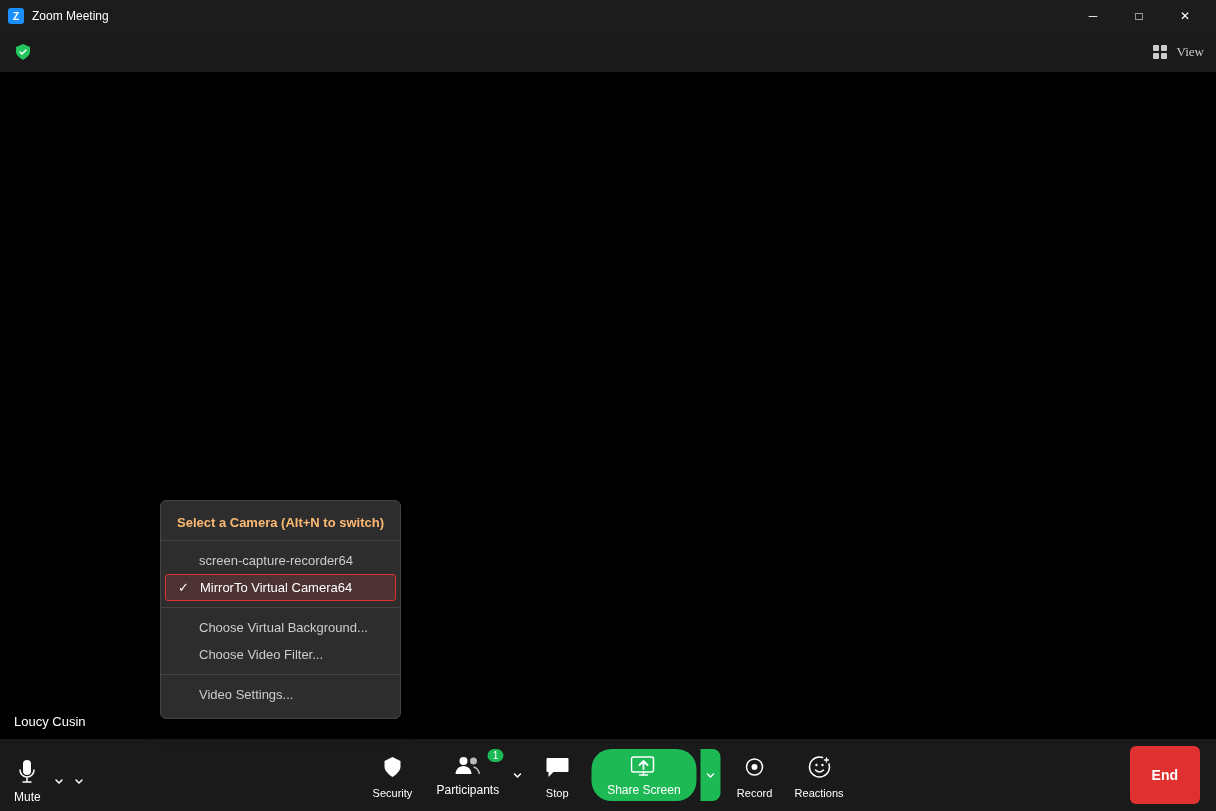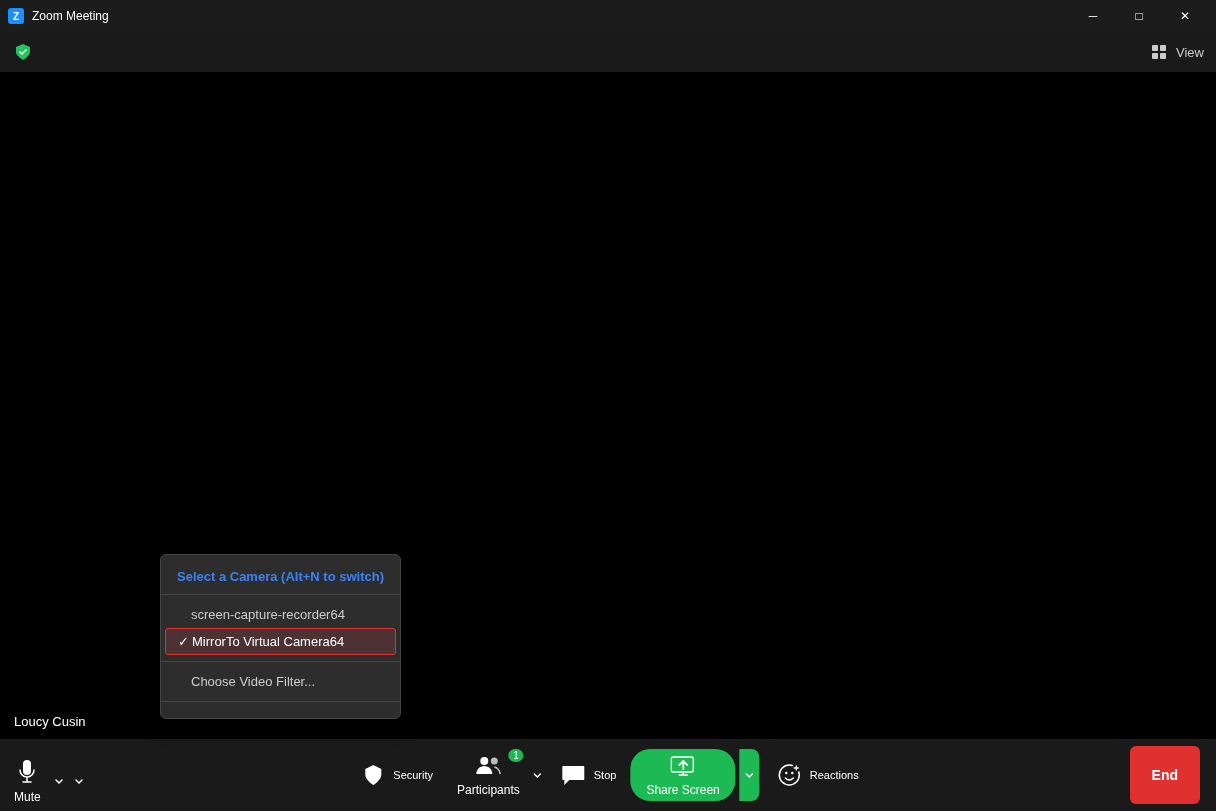--- a/index.html
+++ b/index.html
@@ -47,20 +47,21 @@
 
     
     .topbar {
       width: 100%;
       height: 40px;
       background: #1a1a1a;
       display: flex;
       align-items: center;
       justify-content: space-between;
       padding: 0 12px;
+      font-family: Liberation Serif, serif;
     }
     .topbar-left {
       display: flex;
       align-items: center;
       gap: 8px;
     }
     .shield-badge {
       width: 22px;
       height: 22px;
       display: flex;
@@ -103,35 +104,35 @@
       left: 160px;
       background: #2d2d2d;
       border: 1px solid #444;
       border-radius: 6px;
       padding: 10px 0;
       min-width: 240px;
       z-index: 200;
       box-shadow: 0 4px 20px rgba(0,0,0,0.7);
     }
     .camera-menu-header {
-      color: #3b82f6;
+      color: #fdba74;
       font-size: 13px;
       font-weight: 600;
       padding: 4px 16px 10px 16px;
       border-bottom: 1px solid #444;
       margin-bottom: 6px;
     }
     .camera-menu-item {
       padding: 6px 16px;
       color: #ccc;
       font-size: 13px;
       cursor: pointer;
       display: flex;
       align-items: center;
-      gap: 0;
+      gap: 8px;
     }
     .camera-menu-item.selected {
       color: #fff;
       background: rgba(255, 80, 80, 0.15);
       border: 1.5px solid #e03030;
       border-radius: 3px;
       margin: 0 4px;
       padding: 5px 12px;
     }
     .camera-menu-item .check {
@@ -173,21 +174,21 @@
     }
     .toolbar-right {
       display: flex;
       align-items: center;
       height: 100%;
       margin-left: auto;
     }
 
     .tool-btn {
       display: flex;
-      flex-direction: row;
+      flex-direction: column;
       align-items: center;
       justify-content: center;
       height: 72px;
       min-width: 60px;
       padding: 12px 10px;
       cursor: pointer;
       color: #fff;
       font-size: 12px;
       gap: 4px;
       position: relative;
@@ -349,25 +350,33 @@
 
     <div class="camera-menu-item selected">
       <span class="check">✓</span>
       <span>MirrorTo Virtual Camera64</span>
     </div>
 
     <div class="camera-menu-divider"></div>
 
     <div class="camera-menu-item">
       <span class="check">&nbsp;&nbsp;</span>
+      <span>Choose Virtual Background...</span>
+    </div>
+    <div class="camera-menu-item">
+      <span class="check">&nbsp;&nbsp;</span>
       <span>Choose Video Filter...</span>
     </div>
 
     <div class="camera-menu-divider"></div>
 
+    <div class="camera-menu-item">
+      <span class="check">&nbsp;&nbsp;</span>
+      <span>Video Settings...</span>
+    </div>
   </div>
 </div>
 
 <div class="toolbar">
 
   <div class="toolbar-left">
 
     <div class="tool-group">
       <button class="main-btn">
         <div class="icon-wrap">
@@ -445,20 +454,29 @@
         </div>
         <span class="label">Share Screen</span>
       </button>
       <button class="chevron-btn" style="background: #1db954; border-radius: 0 8px 8px 0; height:52px; margin:0 4px 0 0;">
         <svg width="10" height="10" viewBox="0 0 10 10">
             <path d="M2 4 L5 7 L8 4" stroke="white" stroke-width="1.5" fill="none" stroke-linecap="round"></path>
           </svg>
       </button>
     </div>
 
+    <button class="tool-btn">
+      <div class="icon-wrap">
+        <svg width="26" height="22" viewBox="0 0 26 22" fill="white">
+          <circle cx="13" cy="11" r="8" stroke="white" stroke-width="1.5" fill="none"></circle>
+          <circle cx="13" cy="11" r="3" fill="white"></circle>
+        </svg>
+      </div>
+      <span class="label">Record</span>
+    </button>
 
     <button class="tool-btn">
       <div class="icon-wrap">
         <svg width="24" height="24" viewBox="0 0 24 24">
           <circle cx="12" cy="12" r="10" stroke="white" stroke-width="1.5" fill="none"></circle>
           <circle cx="9" cy="10" r="1.2" fill="white"></circle>
           <circle cx="15" cy="10" r="1.2" fill="white"></circle>
           <path d="M8 15 Q12 19 16 15" stroke="white" stroke-width="1.5" fill="none" stroke-linecap="round"></path>
 
           <circle cx="19" cy="5" r="4" fill="#1a1a1a"></circle>

